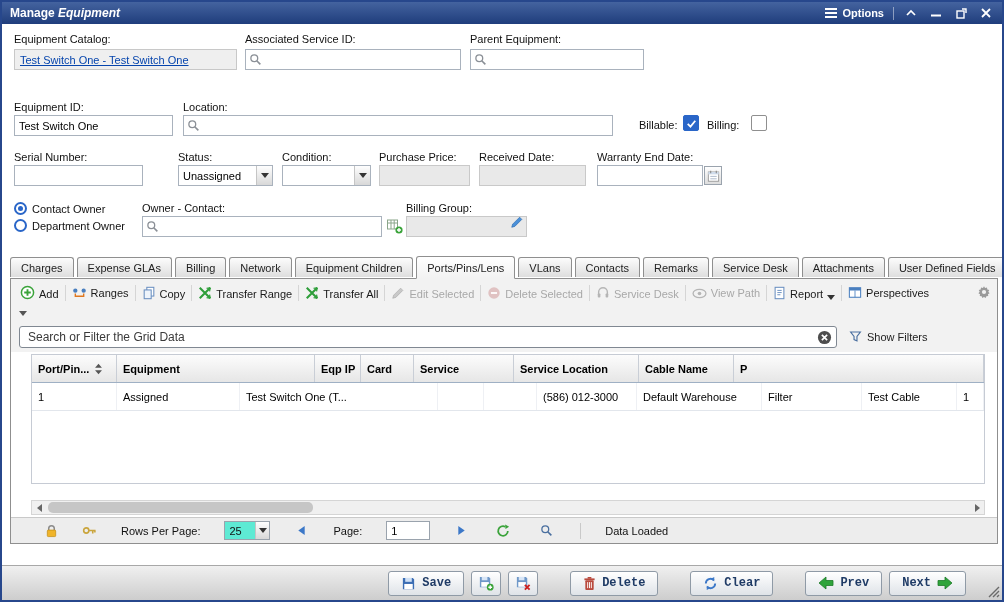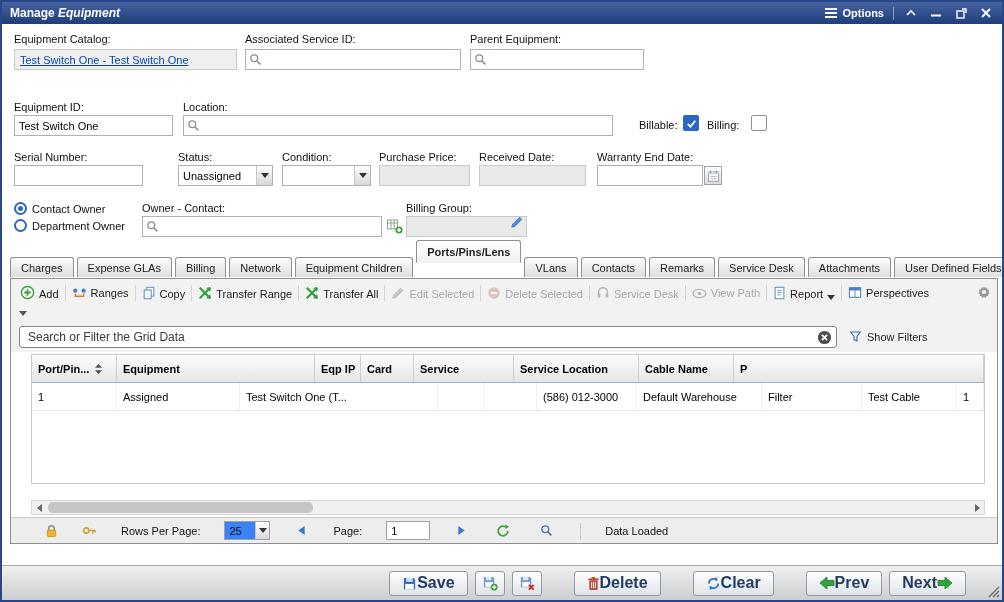--- a/index.html
+++ b/index.html
@@ -29,21 +29,21 @@
   .selbtn{width:16px;height:100%;display:flex;align-items:center;justify-content:center;background:linear-gradient(#fefefe,#d8d8d8);border-left:1px solid #c5c5c5}
   .car{width:0;height:0;border-left:4px solid transparent;border-right:4px solid transparent;border-top:5px solid #333}
   .cb{position:absolute;width:16px;height:16px;border:1px solid #8f8f8f;border-radius:2px;background:#fff;display:flex;align-items:center;justify-content:center;cursor:pointer}
   .cb.checked{background:#2a66c8;border-color:#2a66c8}
   .radio{position:absolute;width:13px;height:13px;border:2px solid #2a66c8;border-radius:50%;background:#fff;cursor:pointer}
   .radio.on::after{content:"";display:block;width:5px;height:5px;margin:2px;border-radius:50%;background:#2a66c8}
   .mini-btn{position:absolute;width:18px;height:19px;border:1px solid #9aa3ad;background:linear-gradient(#fff,#ddd);display:flex;align-items:center;justify-content:center;cursor:pointer}
   
   .tabs{position:absolute;left:8px;top:254px;height:23px;display:flex;align-items:flex-end;z-index:3}
   .tab{height:20px;margin:0 3px 2px 0;padding:0 10px;display:flex;align-items:center;font-size:11px;color:#222;background:linear-gradient(#fcfcfc,#dedede);border:1px solid #8f8f8f;border-bottom:none;border-radius:3px 3px 0 0;cursor:pointer;white-space:nowrap}
-  .tab.active{height:23px;margin-bottom:16px;background:linear-gradient(#ffffff,#f2f2f2);font-weight:bold;border-bottom:1px solid #f2f2f2}
+  .tab.active{height:23px;margin-bottom:0;background:linear-gradient(#ffffff,#f2f2f2);font-weight:normal;border-bottom:1px solid #f2f2f2}
   
   .panel{position:absolute;left:8px;top:276px;width:988px;height:266px;border:1px solid #8f8f8f;background:#f2f2f2;display:flex;flex-direction:column}
   .toolbar{display:flex;align-items:center;height:27px;padding:0 4px;font-size:11px;position:relative;flex-shrink:0}
   .tbtn{display:flex;align-items:flex-end;gap:4px;padding:2px 5px;cursor:pointer;color:#1a1a1a;border-radius:2px;flex-shrink:0;white-space:nowrap}
   .tbtn.disabled{color:#a8a8a8;cursor:default}
   .tsep{width:1px;height:16px;background:#d5d5d5;margin:0 1px;flex-shrink:0}
   .gearbtn{position:absolute;right:6px;top:6px;cursor:pointer}
   .ovf{height:15px;display:flex;align-items:center;padding-left:8px;flex-shrink:0}
   .ovf .car{border-top-color:#555;cursor:pointer}
   .search-row{height:31px;display:flex;align-items:center;padding:0 8px;gap:12px;flex-shrink:0}
@@ -59,28 +59,28 @@
   .grow{display:flex;height:28px;background:#fff;border-bottom:1px solid #e2e6ec;flex-shrink:0;cursor:pointer}
   .gc{padding:0 6px;font-size:11px;display:flex;align-items:center;border-right:1px solid #eef0f4;overflow:hidden;white-space:nowrap}
   .c0{width:85px}.c1{width:123px}.c2{width:198px}.c3{width:46px}.c4{width:53px}.c5{width:100px}.c6{width:125px}.c7{width:100px}.c8{width:95px}.c9{flex:1;min-width:0}
   .gbody-empty{flex:1;background:#fff}
   .hscroll{margin:0 12px 2px 20px;height:15px;background:#f0f0f0;border:1px solid #d5d5d5;position:relative;display:flex;align-items:center;justify-content:space-between;flex-shrink:0}
   .sarr{width:14px;height:13px;display:flex;align-items:center;justify-content:center;cursor:pointer}
   .tri-l{width:0;height:0;border-top:4px solid transparent;border-bottom:4px solid transparent;border-right:5px solid #666}
   .tri-r{width:0;height:0;border-top:4px solid transparent;border-bottom:4px solid transparent;border-left:5px solid #666}
   .sthumb{position:absolute;left:16px;top:1px;width:265px;height:11px;background:#c6c6c6;border-radius:5px;cursor:grab}
   .pager{height:26px;background:#ededed;border-top:1px solid #c9c9c9;display:flex;align-items:center;gap:24px;padding-left:34px;font-size:11px;color:#111;flex-shrink:0}
-  .psel{display:flex;align-items:center;justify-content:space-between;border:1px solid #9aa3ad;background:#3b82f6;width:46px;height:19px;padding-left:4px;cursor:pointer}
+  .psel{display:flex;align-items:center;justify-content:space-between;border:1px solid #9aa3ad;background:#5eead4;width:46px;height:19px;padding-left:4px;cursor:pointer}
   .psel .selbtn{width:14px}
   .pinp{width:44px;height:19px;border:1px solid #9aa3ad;font-size:11px;padding:0 4px;font-family:inherit;outline:none}
   .pbtn{cursor:pointer;line-height:0;padding:0 3px}
   .vsep{width:1px;height:16px;background:#c9c9c9}
   
   .bottombar{position:absolute;left:0;right:0;bottom:0;height:35px;background:linear-gradient(#f0f0f0,#cdcdcd);border-top:1px solid #a8a8a8;display:flex;align-items:center;justify-content:flex-end;padding-right:36px;gap:7px}
-  .bbtn{display:inline-flex;align-items:center;gap:0;height:25px;padding:0 12px;border:1px solid #8f9aa6;border-radius:3px;background:linear-gradient(#ffffff,#dfe3e8);font-family:Liberation Sans, sans-serif;font-size:16px;color:#1f3b66;font-weight:bold;cursor:pointer}
+  .bbtn{display:inline-flex;align-items:center;gap:6px;height:25px;padding:0 12px;border:1px solid #8f9aa6;border-radius:3px;background:linear-gradient(#ffffff,#dfe3e8);font-family:Liberation Mono, monospace;font-size:12px;color:#1f3b66;font-weight:bold;cursor:pointer}
   .bbtn.iconb{padding:0 6px}
   .gapg{width:18px}
   .grip{position:absolute;right:2px;bottom:2px;line-height:0}
 </style>
 </head>
 <body>
 
 <div class="window">
 
   <div class="titlebar">

